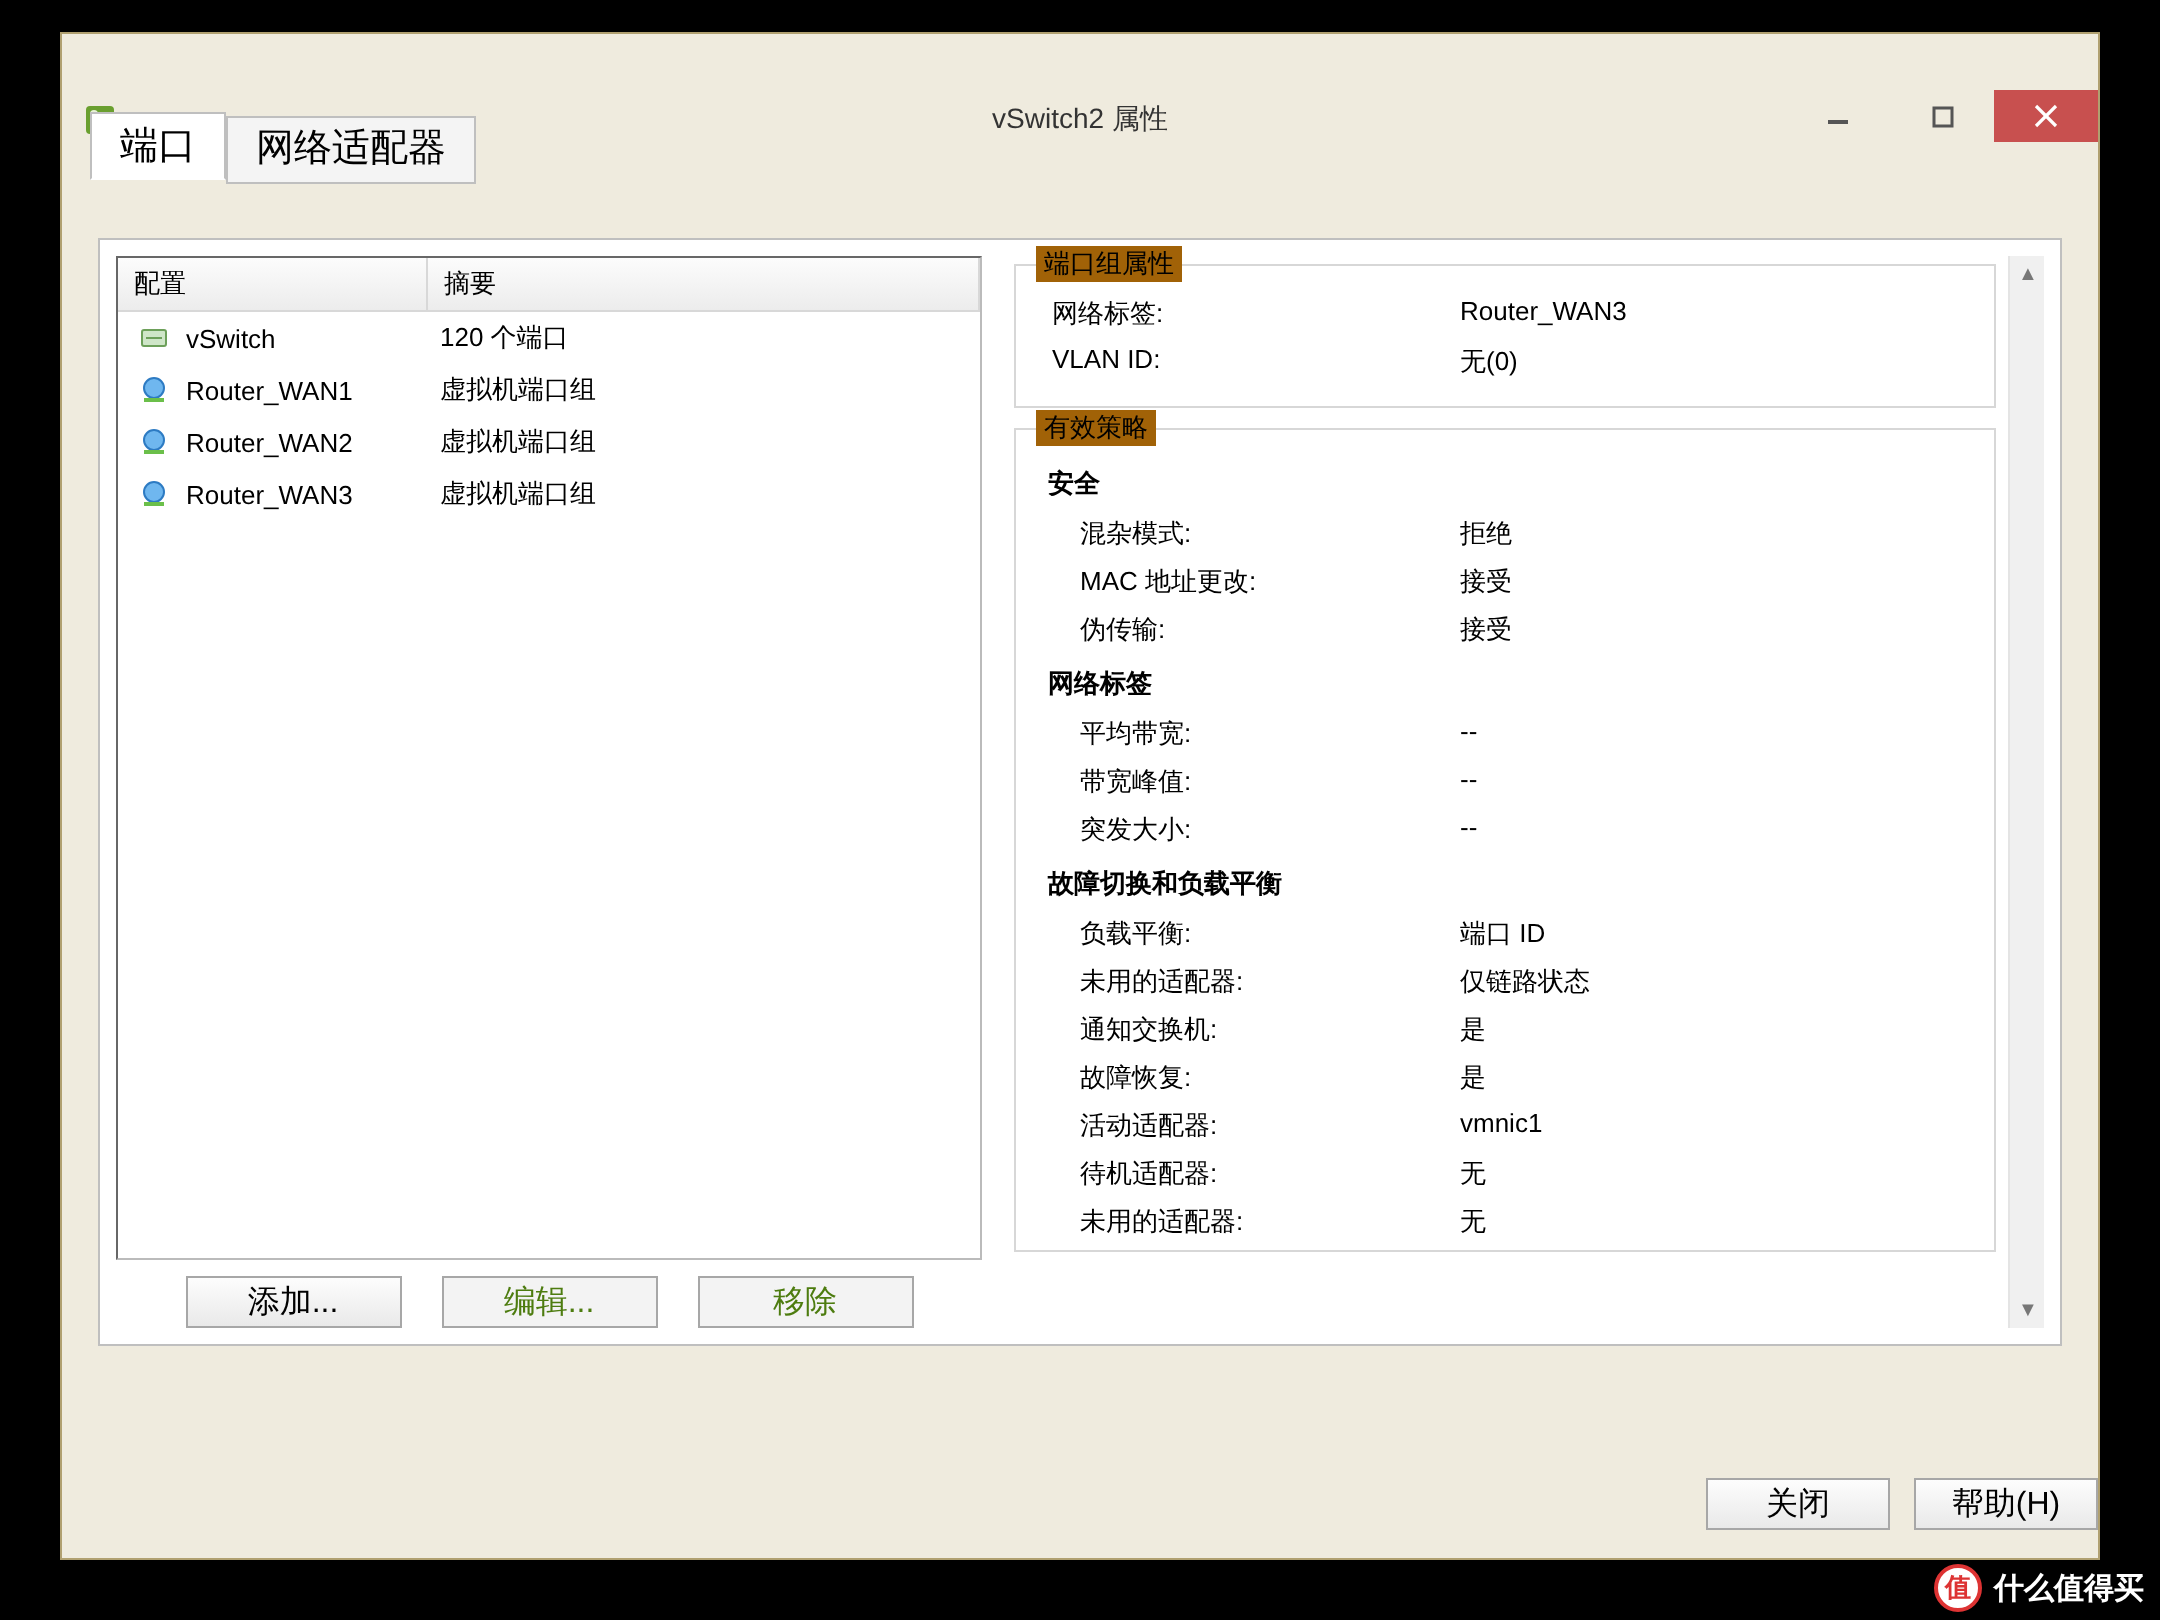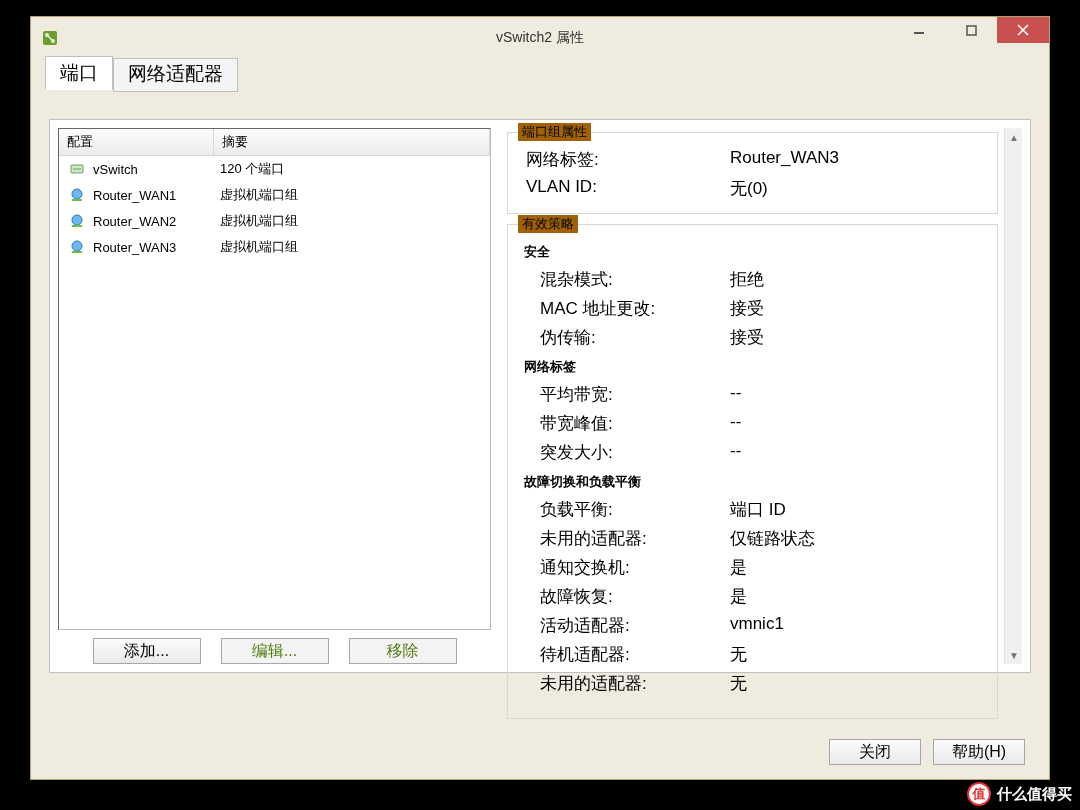--- a/index.html
+++ b/index.html
@@ -15,22 +15,23 @@
   position: absolute;
   left: 30px; top: 16px;
   width: 1020px; height: 764px;
   background: #efebde;
   border: 1px solid #b0a070;
 }
 .titlebar {
   height: 30px;
   background: #efebde;
   display: flex;
-  align-items: flex-end;
+  align-items: center;
   position: relative;
+  margin-top: 28px;
 }
 .app-icon {
   margin-left: 10px;
   width: 18px; height: 18px;
   display: inline-flex; align-items: center; justify-content: center;
 }
 .title-text {
   position: absolute;
   left: 0; right: 0;
   text-align: center;
@@ -157,29 +158,29 @@
   padding: 12px 12px 10px 12px;
 }
 .groupbox > legend,
 .groupbox .legend {
   position: absolute;
   top: -10px; left: 10px;
   background: #a16207;
   padding: 0 4px;
   font-size: 13px;
 }
-.kv { display: flex; padding: 3px 0; font-size: 17px; }
+.kv { display: flex; padding: 3px 0; font-size: 13px; }
 .kv .k { width: 210px; padding-left: 6px; }
 .kv .v { flex: 1; }
 .kv.indent .k { padding-left: 20px; }
 .subhead { font-weight: bold; font-size: 13px; padding: 6px 0 4px 4px; }
 
 .footer {
   position: absolute;
-  right: 24px; bottom: 14px;
+  right: 0; bottom: 14px;
   display: flex; gap: 12px;
 }
 .footer .btn { min-width: 92px; }
 
 .watermark {
   position: absolute;
   right: 8px; bottom: 4px;
   display: flex; align-items: center; gap: 6px;
   color: #fff;
   font-size: 15px;
@@ -305,21 +306,21 @@
             <div class="kv">
               <div class="k">网络标签:</div>
               <div class="v">Router_WAN3</div>
             </div>
             <div class="kv">
               <div class="k">VLAN ID:</div>
               <div class="v">无(0)</div>
             </div>
           </div>
 
-          <div class="groupbox" style="margin-top:6px; padding-bottom:20px;">
+          <div class="groupbox" style="margin-top:6px; padding-bottom:2px;">
             <span class="legend">有效策略</span>
 
             <div class="subhead">安全</div>
             <div class="kv indent">
                 <div class="k">混杂模式:</div>
                 <div class="v">拒绝</div>
               </div>
             <div class="kv indent">
                 <div class="k">MAC 地址更改:</div>
                 <div class="v">接受</div>

